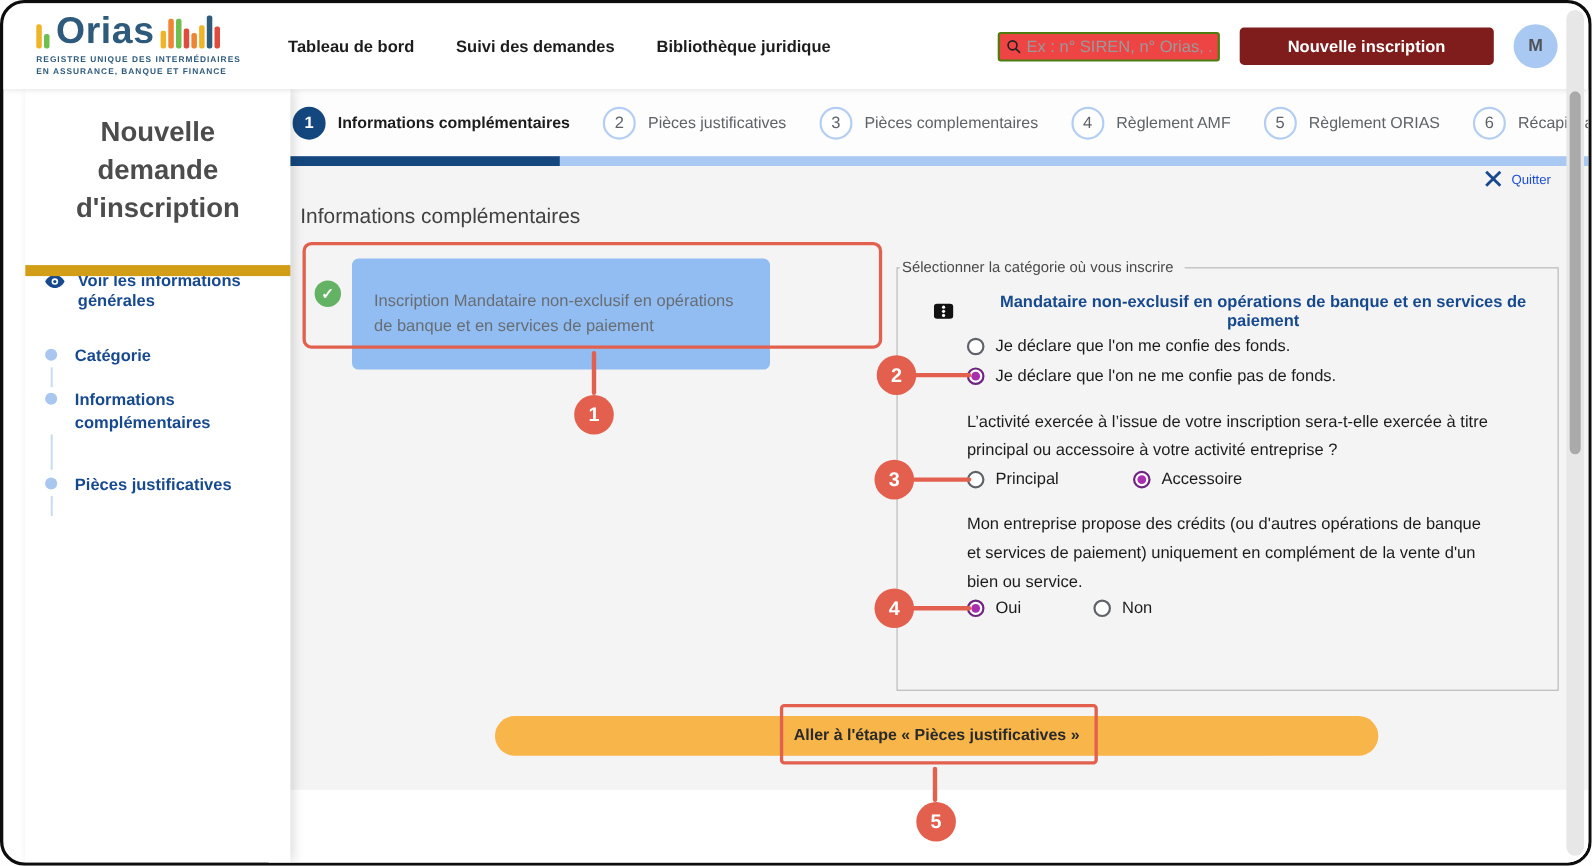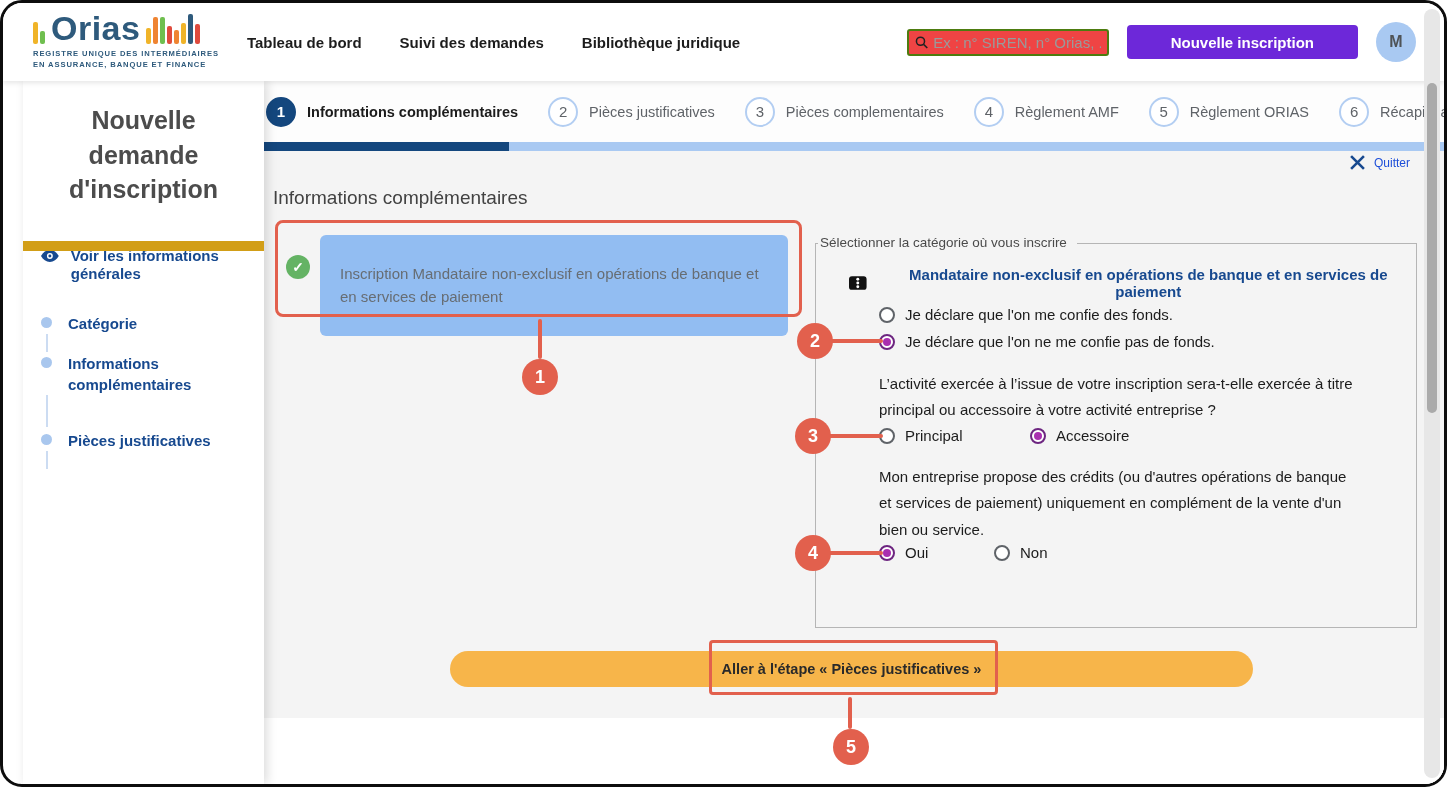--- a/index.html
+++ b/index.html
@@ -3,35 +3,35 @@
 <meta charset="utf-8">
 <style>
   * { margin:0; padding:0; box-sizing:border-box; }
   html,body { background:#fff; font-family:"Liberation Sans", sans-serif; }
   .frame { position:relative; width:1447px; height:787px; background:#fff;
            border:3px solid #0d0d0d; border-radius:22px; overflow:hidden; }
 
   
   .header { position:absolute; top:0; left:0; right:0; height:78px; background:#fff;
             display:flex; align-items:center; z-index:30;
-            box-shadow:0 2px 5px rgba(0,0,0,.10); }
+            box-shadow:0 2px 5px rgba(0,0,0,.10);gap:15px; }
   .logo { display:flex; flex-direction:column; margin-left:30px; cursor:pointer; }
   .logo-top { display:flex; align-items:flex-end; gap:2px; }
   .logo-word { font-size:34px; font-weight:bold; color:#2e5a7c; letter-spacing:.5px; line-height:.9; margin:0 4px; }
   .bar { display:inline-block; width:5px; border-radius:2px; }
   .logo-sub { font-size:7.6px; font-weight:bold; color:#2e5a7c; letter-spacing:.9px; margin-top:4px; line-height:1.5; }
   .nav { display:flex; gap:38px; margin-left:28px; }
   .nav-item { font-size:15px; font-weight:bold; color:#1c1c1c; cursor:pointer; white-space:nowrap; }
   .header-right { margin-left:auto; display:flex; align-items:center; gap:18px; margin-right:28px; }
   .search-box { display:flex; align-items:center; gap:5px; border:2px solid #4d7c0f; border-radius:3px;
                 padding:2px 6px; height:27px; width:202px; background:#ef4444; }
   .search-box input { border:none; outline:none; width:100%; font-size:15px; color:#333;
                       font-family:"Liberation Sans",sans-serif; background:transparent; }
   .search-box input::placeholder { color:#9a9a9a; }
-  .btn-primary { background:#6d28d9; color:#fff; font-size:15px; font-weight:bold; border:none;
+  .btn-primary { background:#7f1d1d; color:#fff; font-size:15px; font-weight:bold; border:none;
                  border-radius:4px; height:34px; padding:0 44px; cursor:pointer; white-space:nowrap; }
   .avatar { width:40px; height:40px; border-radius:50%; background:#a9c9f2; color:#4f5357;
             font-weight:bold; font-size:16px; display:flex; align-items:center; justify-content:center; cursor:pointer; }
 
   
   .sidebar { position:absolute; top:78px; left:0; bottom:0; width:241px; background:#fff; z-index:20;
              box-shadow:3px 0 10px rgba(0,0,0,.14);margin-left:20px; }
   .sidebar-title { margin:22px 18px 0; text-align:center; font-size:25px; font-weight:bold;
                    color:#4c4c4c; line-height:1.38; }
   .gold-bar { position:absolute; top:160px; left:0; width:100%; height:10px; background:#D29E17; }
@@ -57,21 +57,21 @@
   .progress-rest { flex:1; background:#a9c9f2; }
 
   .content { position:relative; height:567px; background:#f4f4f4; }
   .quit { position:absolute; top:4px; right:34px; display:flex; align-items:center; gap:9px; cursor:pointer; }
   .quit-label { font-size:12px; font-weight:normal; color:#1d4ed8; }
   .page-title { position:absolute; top:36px; left:29px; font-size:19px; color:#424242; font-weight:normal; }
 
   .chip-row { position:absolute; top:84px; left:42px; display:flex; gap:10px; align-items:flex-start; }
   .check-badge { width:24px; height:24px; border-radius:50%; background:#64b364; color:#fff; font-size:14px;
                  font-weight:bold; display:flex; align-items:center; justify-content:center; margin-top:20px; }
-  .chip { width:468px; min-height:68px; background:#92bdf2; border-radius:6px; padding:27px 20px;
+  .chip { width:380px; min-height:68px; background:#92bdf2; border-radius:6px; padding:27px 20px;
           font-size:15px; color:#676d73; line-height:1.55; cursor:pointer; display:flex; align-items:center; }
 
   .panel { position:absolute; top:92px; left:571px; width:602px; height:385px; border:1px solid #b5b5b5; }
   .panel-legend { position:absolute; top:-9px; left:2px; background:#f4f4f4; padding:0 10px 0 2px;
                   font-size:13.5px; color:#4a4a4a; }
   .cat-title-row { position:absolute; top:22px; left:33px; display:flex; gap:14px; align-items:center; }
   .cat-title { font-size:15px; font-weight:bold; color:#17498F;text-align:center; }
   .radio-row { position:absolute; display:flex; gap:10px; align-items:center; cursor:pointer; }
   .radio { width:16px; height:16px; border-radius:50%; border:2px solid #5f6368; background:#fff; flex:0 0 auto; position:relative; }
   .radio.checked { border-color:#6d2580; }

